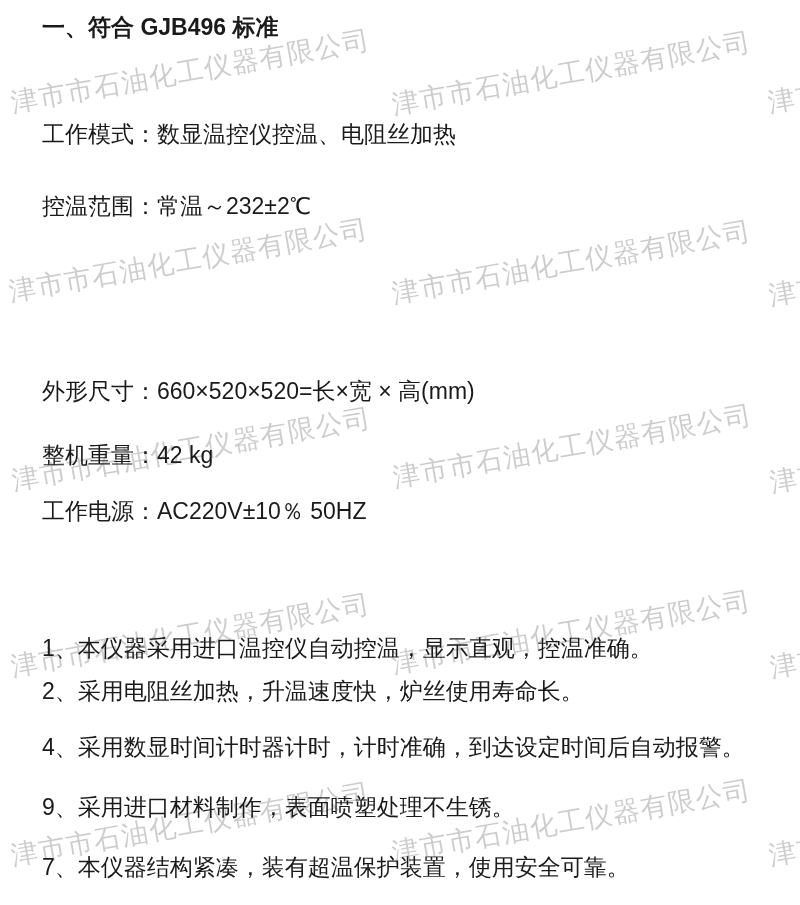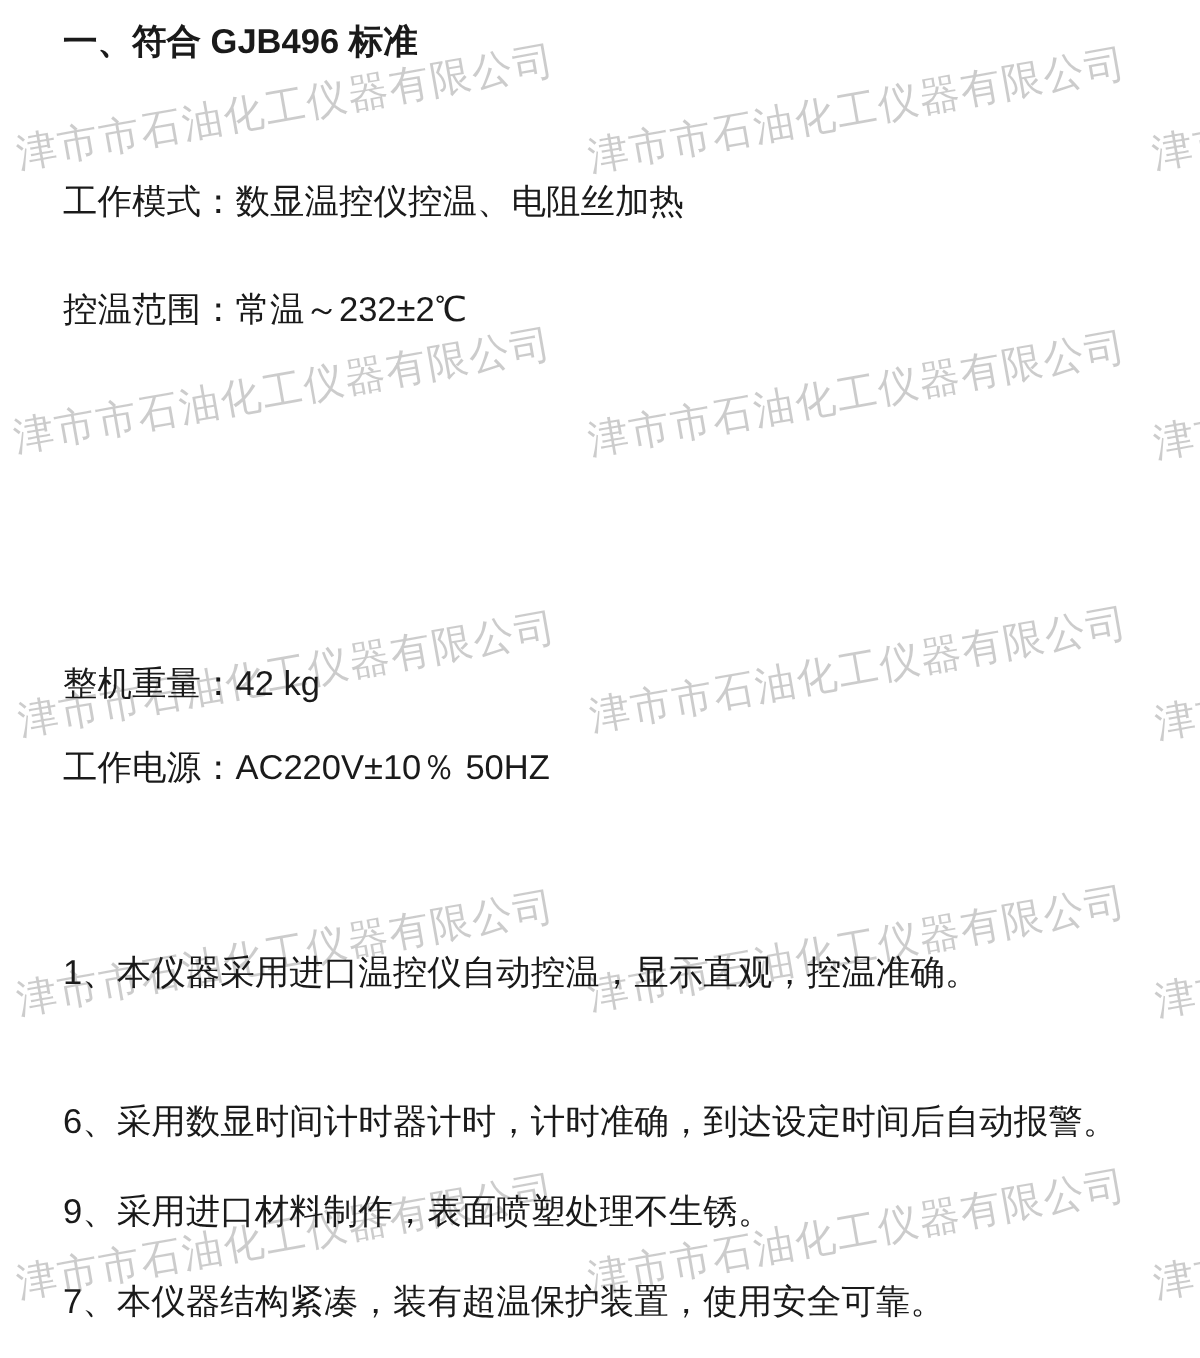--- a/index.html
+++ b/index.html
@@ -65,24 +65,26 @@
 
   <h2 class="line heading" style="top:13px">一、符合 GJB496 标准</h2>
 
 
   <div class="line spec" style="top:120px"><span>工作模式</span><span>：</span><span>数显温控仪控温、电阻丝加热</span></div>
 
   <div class="line spec" style="top:192px"><span>控温范围</span><span>：</span><span>常温～232±2℃</span></div>
 
 
 
+  <div class="line spec" style="top:377px"><span>外形尺寸</span><span>：</span><span>660×520×520=长×宽 × 高(mm)</span></div>
 
   <div class="line spec" style="top:441px"><span>整机重量</span><span>：</span><span>42 kg</span></div>
 
   <div class="line spec" style="top:497px"><span>工作电源</span><span>：</span><span>AC220V±10％ 50HZ</span></div>
 
 
   <div class="line" style="top:634px">1、本仪器采用进口温控仪自动控温，显示直观，控温准确。</div>
-  <div class="line" style="top:733px">6、采用数显时间计时器计时，计时准确，到达设定时间后自动报警。</div>
+  <div class="line" style="top:677px">2、采用电阻丝加热，升温速度快，炉丝使用寿命长。</div>
+  <div class="line" style="top:733px">4、采用数显时间计时器计时，计时准确，到达设定时间后自动报警。</div>
   <div class="line" style="top:793px">9、采用进口材料制作，表面喷塑处理不生锈。</div>
   <div class="line" style="top:853px">7、本仪器结构紧凑，装有超温保护装置，使用安全可靠。</div>
 
 </div>
 
 </body></html>

